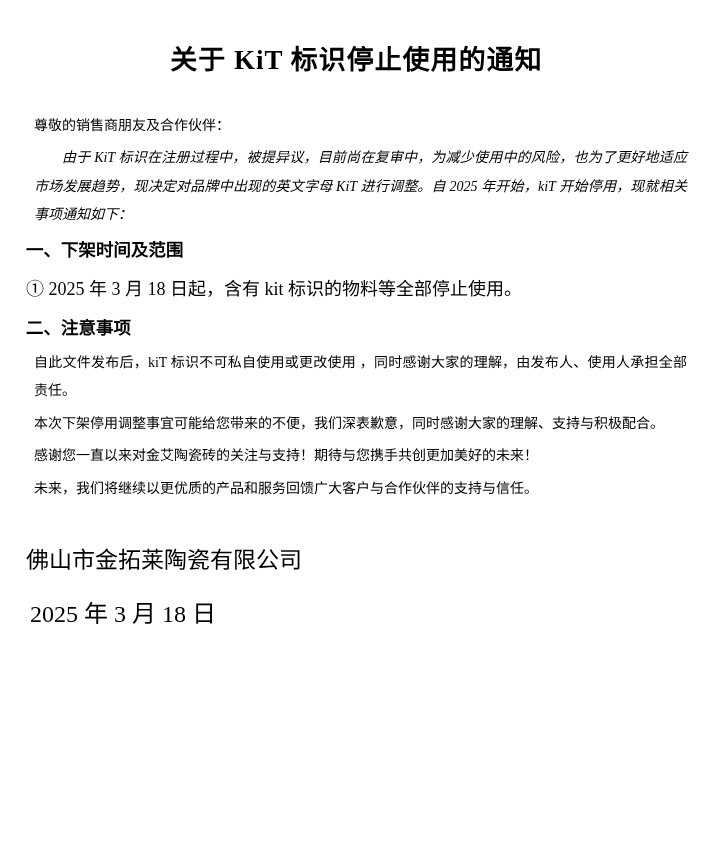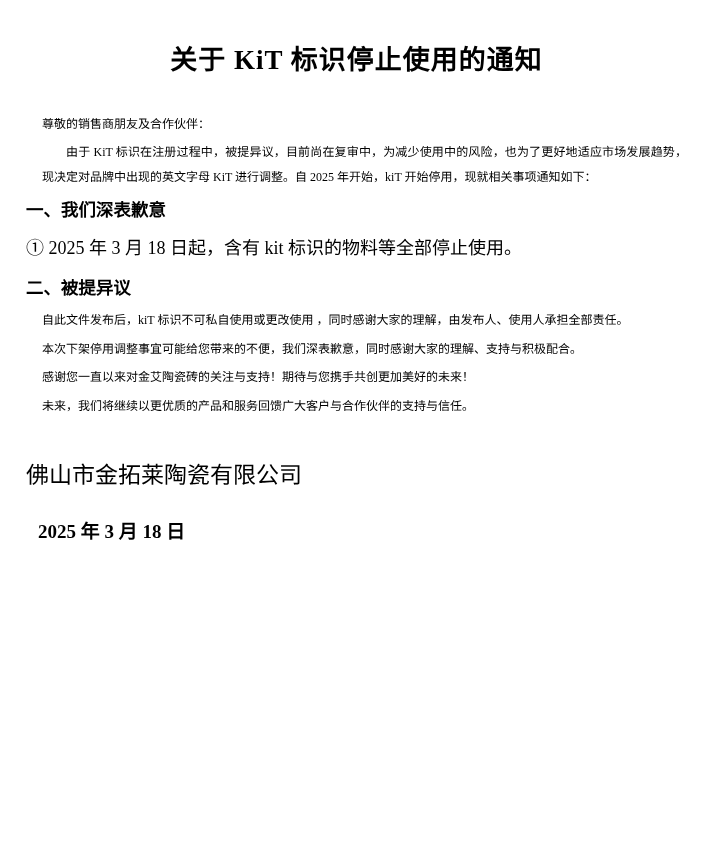--- a/index.html
+++ b/index.html
@@ -30,29 +30,30 @@
     margin: 0;
     padding-top: 42px;
     padding-bottom: 6px;
     line-height: 1.4;
     font-family: "Liberation Serif", "DejaVu Serif", serif;
   }
   .body-block {
     padding-top: 26px;
   }
   p {
-    margin: 0 0 4px 16px;
-    font-size: 12px;
+    margin: 0 0 4px 8px;
+    font-size: 14px;
     line-height: 2.03;
     text-align: justify;
     text-justify: inter-ideograph;
     font-family: "Liberation Serif", "DejaVu Serif", serif;
   }
   .indent {
     text-indent: 2em;
+    font-style: italic;
   }
   .section-head {
     font-weight: bold;
     font-size: 17.5px;
     line-height: 2.03;
     margin: 4px 0 2px 0;
   }
   .list-item {
     font-size: 18px;
     line-height: 2.03;
@@ -62,46 +63,45 @@
     margin-top: 34px;
     text-align: right;
     padding-right: 56px;
   }
   .sign-line {
     font-size: 23px;
     line-height: 2.1;
     margin: 0;
   }
   .sign-date {
-    font-size: 19px;
+    font-size: 24px;
     line-height: 2.1;
-    margin: 12px;
+    margin: 4px;
     padding-right: 16px;
-    font-weight: bold;
   }
 </style>
 </head>
 <body>
 
 <div class="page">
 
   <h1 class="doc-title">关于 KiT 标识停止使用的通知</h1>
 
   <div class="body-block">
 
     <p>尊敬的销售商朋友及合作伙伴：</p>
 
     <p class="indent">由于 KiT 标识在注册过程中，被提异议，目前尚在复审中，为减少使用中的风险，也为了更好地适应市场发展趋势，现决定对品牌中出现的英文字母 KiT 进行调整。自 2025 年开始，kiT 开始停用，现就相关事项通知如下：</p>
 
-    <p class="section-head">一、我们深表歉意</p>
+    <p class="section-head">一、下架时间及范围</p>
 
     <p class="list-item">① 2025 年 3 月 18 日起，含有 kit 标识的物料等全部停止使用。</p>
 
 
-    <p class="section-head">二、被提异议</p>
+    <p class="section-head">二、注意事项</p>
 
     <p>自此文件发布后，kiT 标识不可私自使用或更改使用 ，同时感谢大家的理解，由发布人、使用人承担全部责任。</p>
 
     <p>本次下架停用调整事宜可能给您带来的不便，我们深表歉意，同时感谢大家的理解、支持与积极配合。</p>
 
     <p>感谢您一直以来对金艾陶瓷砖的关注与支持！期待与您携手共创更加美好的未来！</p>
 
     <p>未来，我们将继续以更优质的产品和服务回馈广大客户与合作伙伴的支持与信任。</p>
 
   </div>

